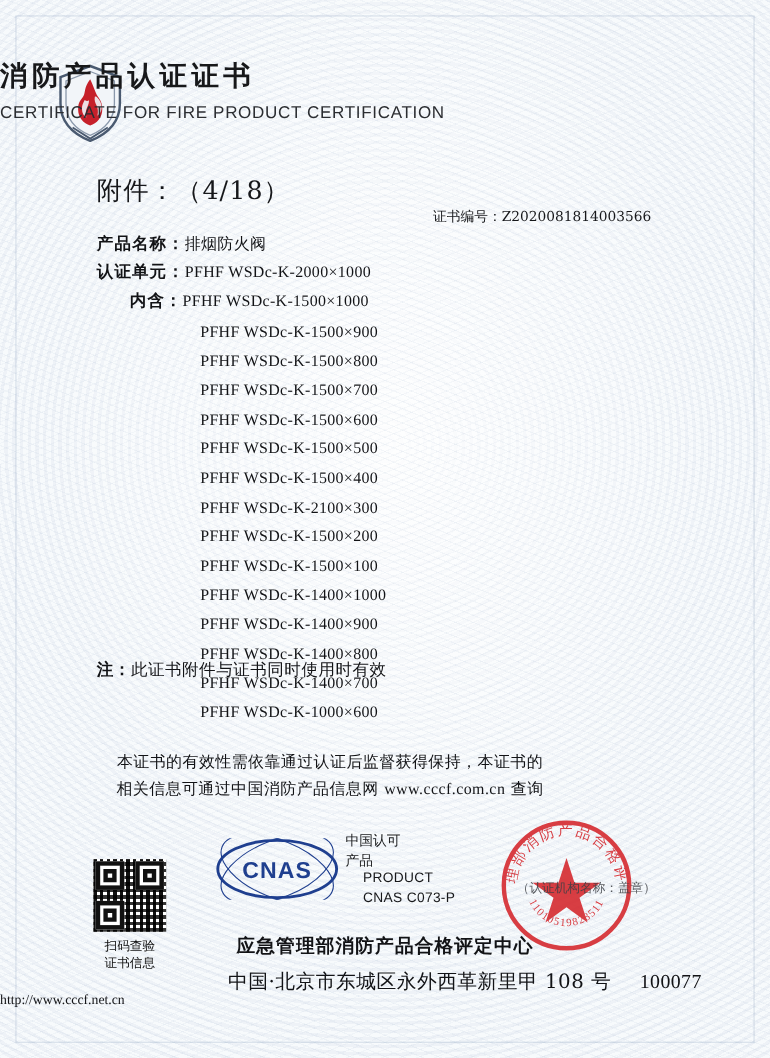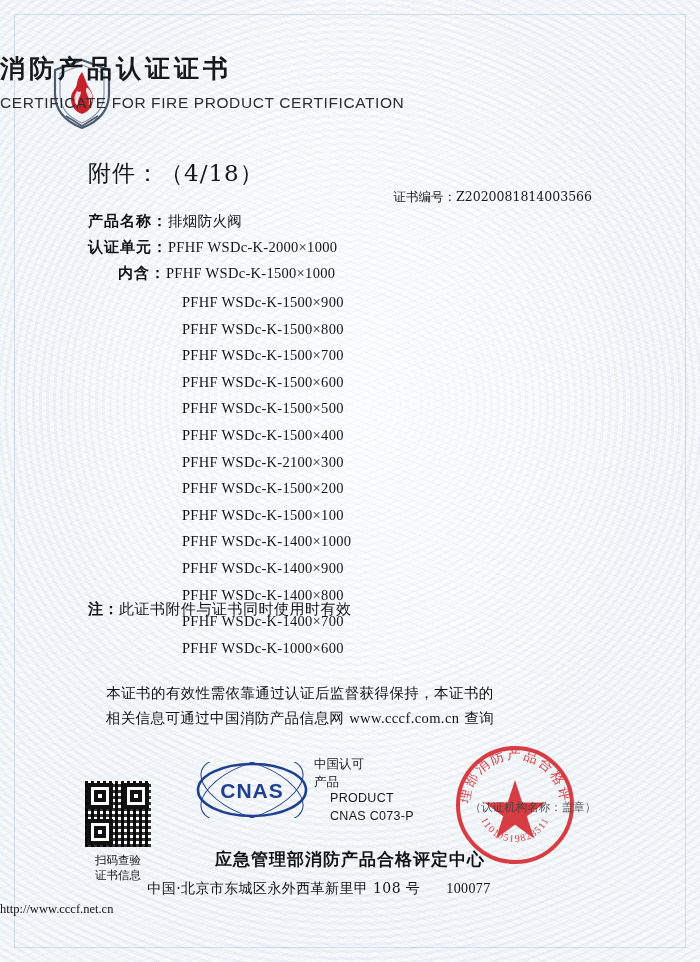--- a/index.html
+++ b/index.html
@@ -250,22 +250,22 @@
     letter-spacing: 1px;
     color: #121316;
     font-family: "DejaVu Serif", serif;
     font-weight: 700;
   }
   .addr {
     position: absolute;
     left: 0;
     top: 880px;
     width: 638px;
-    text-align: center;
-    font-size: 14px;
+    text-align: right;
+    font-size: 18px;
     color: #121316;
     font-family: "DejaVu Serif", serif;
     letter-spacing: 0.4px;
   }
   .addr .zip { margin-left: 26px; font-family: "Liberation Serif", serif; }
   .website {
     position: absolute;
     left: 0;
     top: 902px;
     width: 700px;

